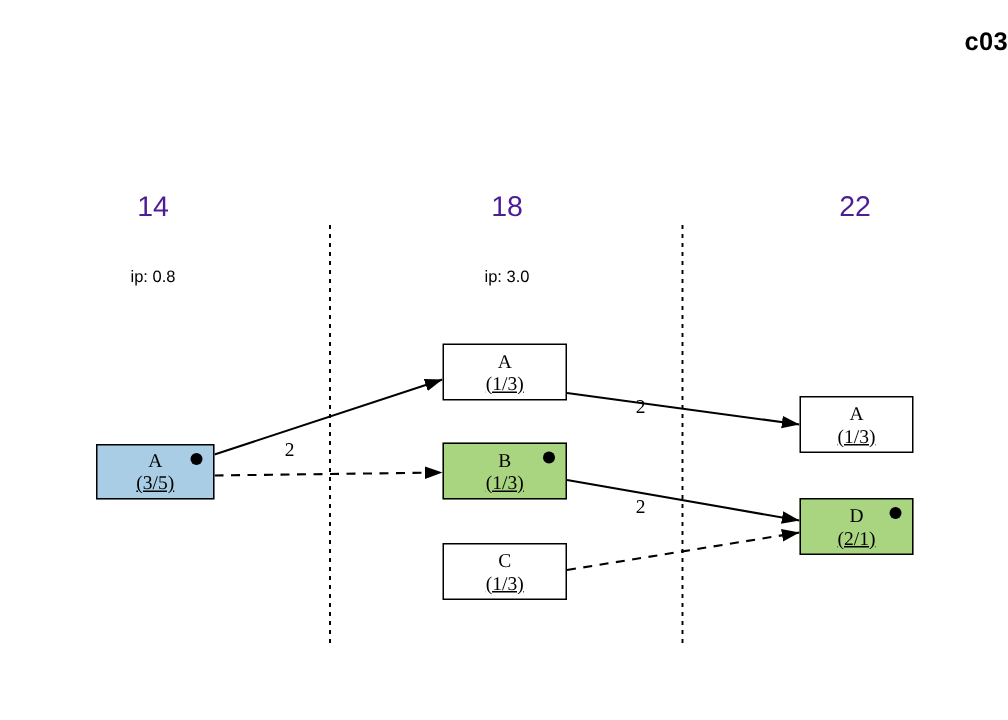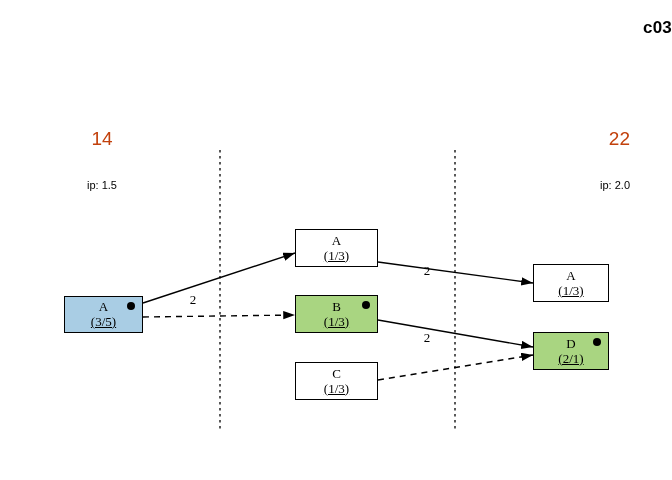--- a/index.html
+++ b/index.html
@@ -33,33 +33,33 @@
   
   .col-head {
     position: absolute;
     text-align: center;
     width: 120px;
   }
   .col-head .col-time {
     font-family: "Liberation Sans", sans-serif;
     font-size: 19px;
     font-weight: normal;
-    color: #c2410c;
+    color: #4c1d95;
     line-height: 22px;
   }
   .col-head .col-ip {
     font-family: "Liberation Sans", sans-serif;
     font-size: 11px;
     color: #000000;
     line-height: 14px;
     margin-top: 28px;
   }
   #col-head-0 { left: 42px;  top: 128px; }
   #col-head-1 { left: 278px; top: 128px; }
-  #col-head-2 { left: 510px; top: 128px; text-align: right; }
+  #col-head-2 { left: 510px; top: 128px; }
 
   
   #edges {
     position: absolute;
     left: 0;
     top: 0;
     width: 672px;
     height: 480px;
     pointer-events: none;
   }
@@ -117,27 +117,28 @@
 </style>
 </head>
 <body>
 
 <div id="stage">
 
   <div id="title">c03</div>
 
   <div class="col-head" id="col-head-0">
     <div class="col-time">14</div>
-    <div class="col-ip">ip: 1.5</div>
+    <div class="col-ip">ip: 0.8</div>
   </div>
   <div class="col-head" id="col-head-1">
+    <div class="col-time">18</div>
+    <div class="col-ip">ip: 3.0</div>
   </div>
   <div class="col-head" id="col-head-2">
     <div class="col-time">22</div>
-    <div class="col-ip">ip: 2.0</div>
   </div>
 
   <svg id="edges" viewBox="0 0 672 480">
     <defs>
       <marker id="arrow" markerWidth="9" markerHeight="9" refX="8.4" refY="3" orient="auto" markerUnits="strokeWidth">
         <path d="M0,0 L8.4,3 L0,6 z" fill="#000000"></path>
       </marker>
     </defs>
 
     <line x1="220" y1="150" x2="220" y2="432" stroke="#000000" stroke-width="1.3" stroke-dasharray="2.6,3.4"></line>

